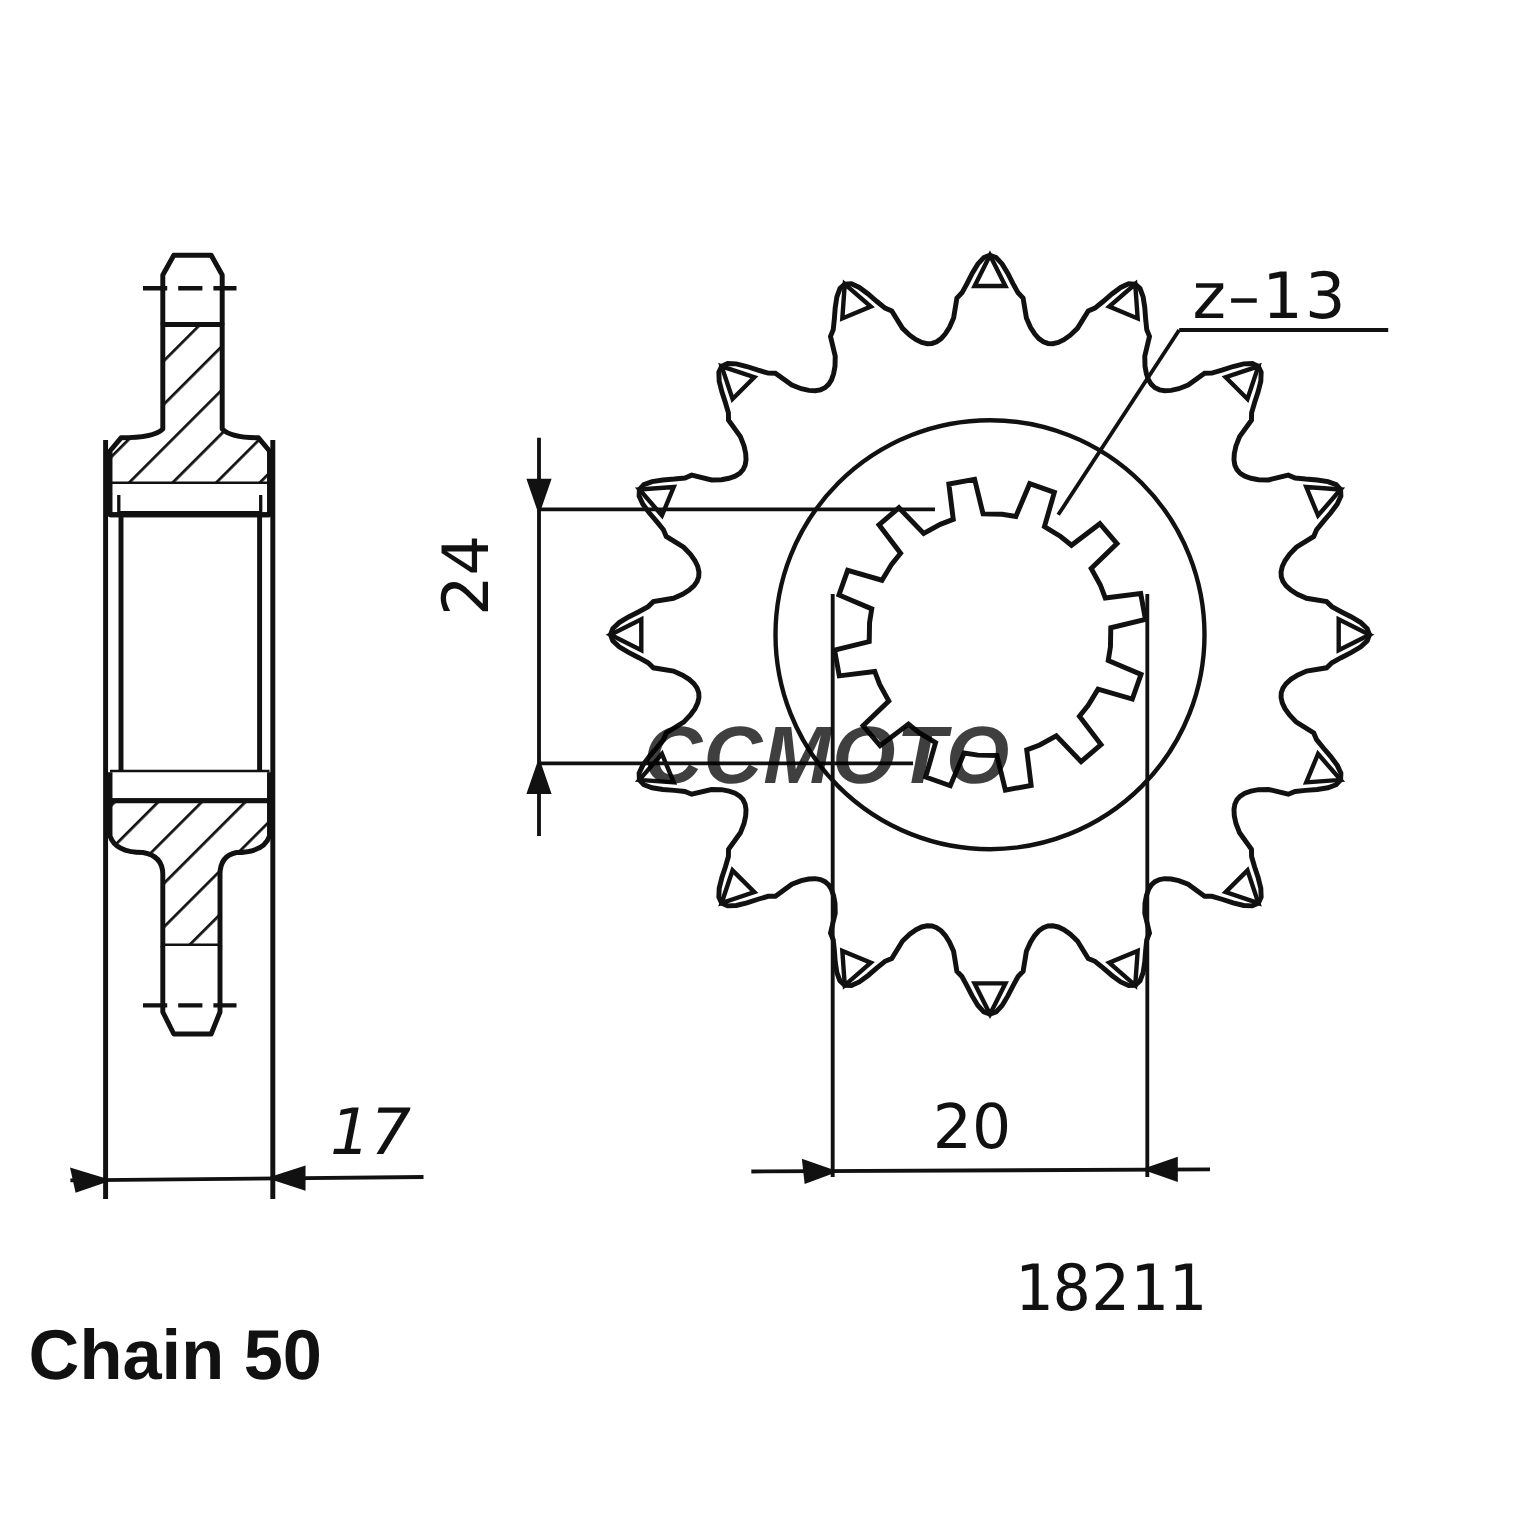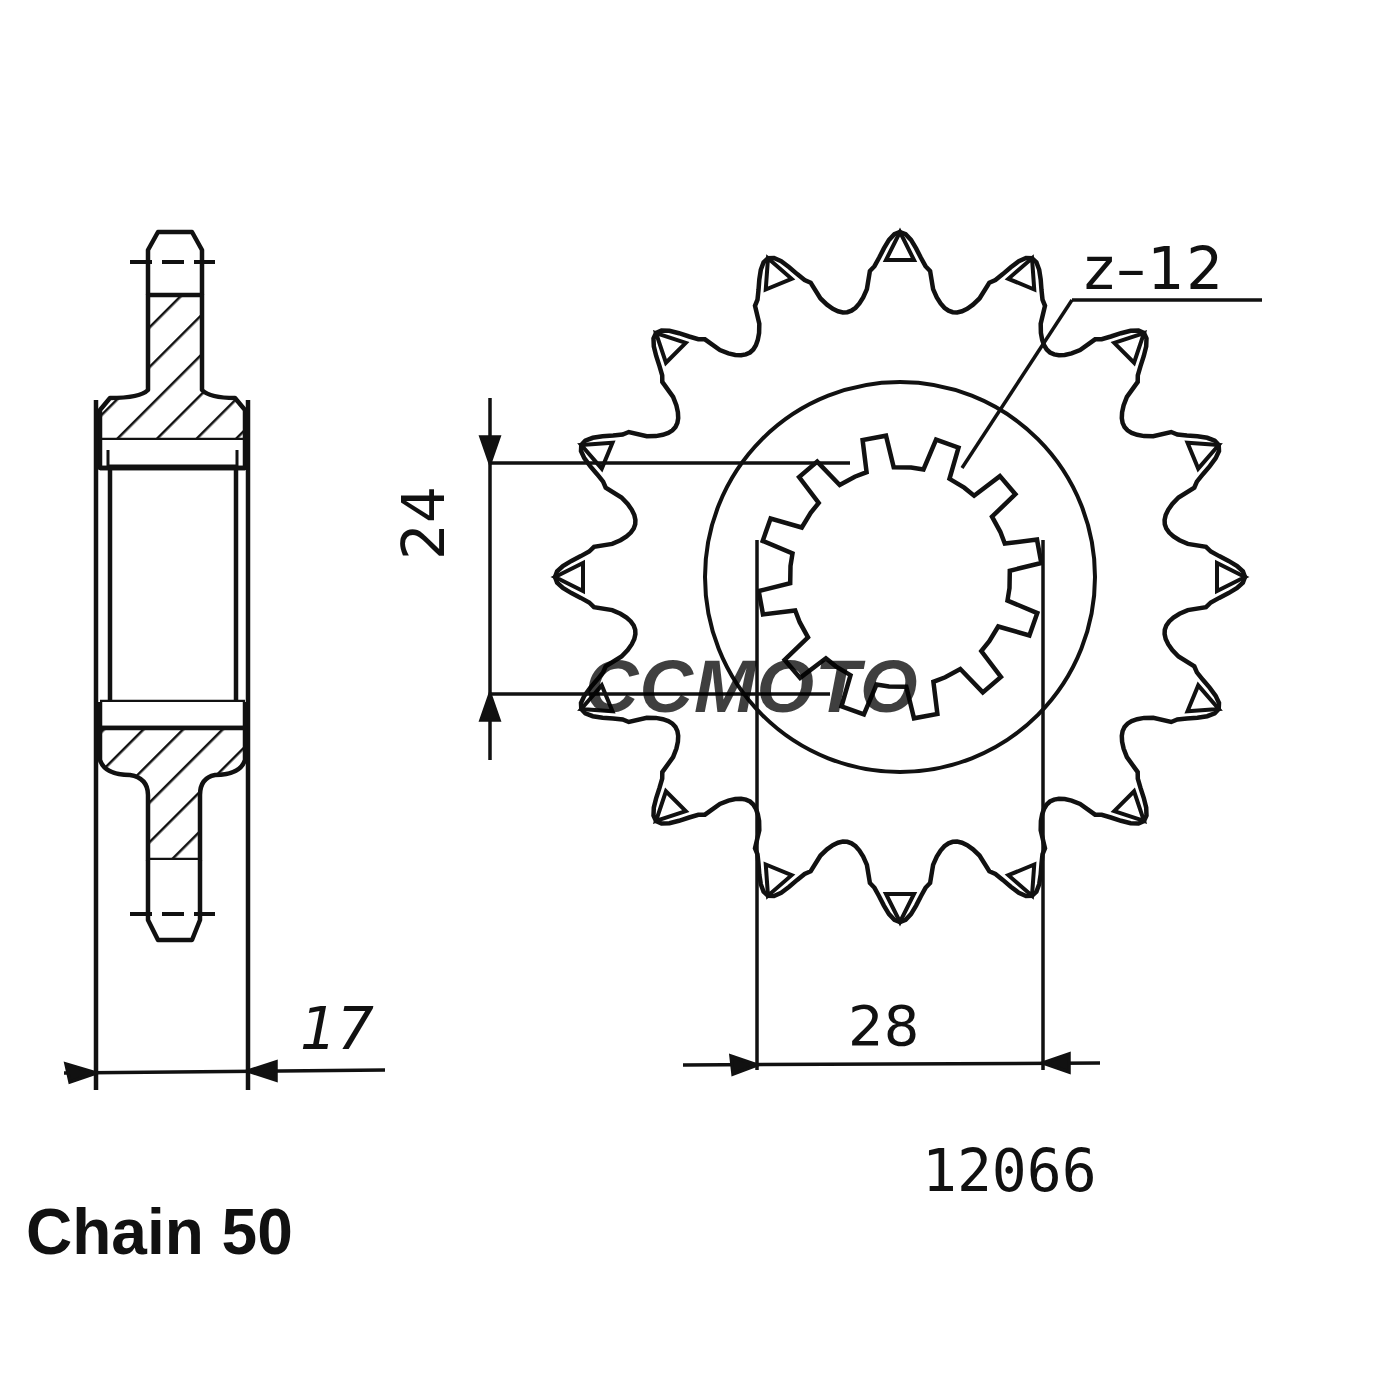--- a/index.html
+++ b/index.html
@@ -94,18 +94,18 @@
   <g stroke="#111" stroke-width="3.5" fill="#111">
     <line x1="757" y1="540" x2="757" y2="1070"></line>
     <line x1="1043" y1="540" x2="1043" y2="1070"></line>
     <line x1="683" y1="1065" x2="1100" y2="1063"></line>
     <polygon points="757,1065 731,1056 733,1074"></polygon>
     <polygon points="1043,1063 1069,1054 1069,1072"></polygon>
   </g>
 </svg>
 
 <div class="lbl dim17">17</div>
-<div class="lbl dim28">28</div>
+<div class="lbl dim28">20</div>
 <div class="lbl dim24">24</div>
-<div class="lbl z12">z–12</div>
-<div class="lbl partno">12066</div>
+<div class="lbl z12">z–13</div>
+<div class="lbl partno">18211</div>
 <div class="lbl chain">Chain 50</div>
 <div class="lbl wm">CCMOTO</div>
 
 </body></html>

